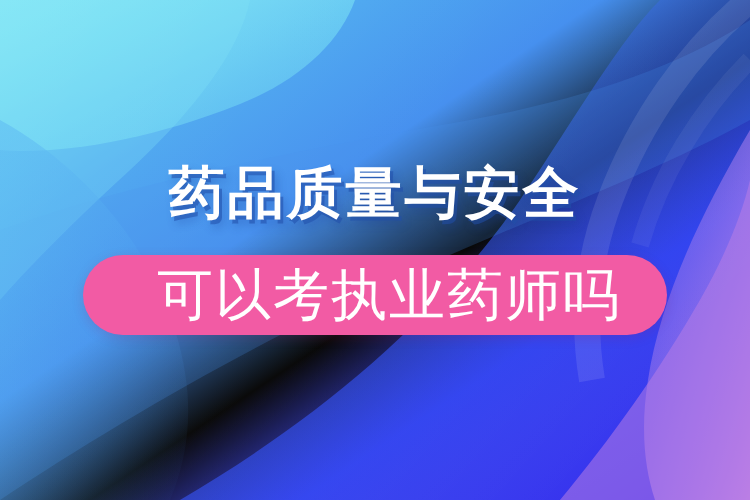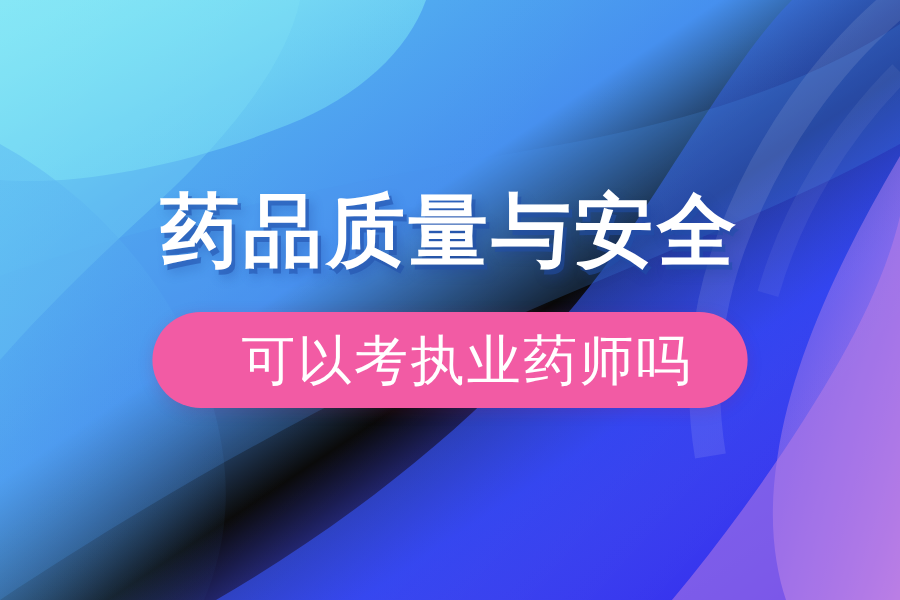--- a/index.html
+++ b/index.html
@@ -48,21 +48,21 @@
     height: 500px;
     display: flex;
     flex-direction: column;
     align-items: center;
     justify-content: center;
     gap: 34px;
   }
 
   .headline {
     font-family: "DejaVu Sans", "Liberation Sans", sans-serif;
-    font-size: 66px;
+    font-size: 56px;
     font-weight: 700;
     line-height: 1;
     color: #ffffff;
     letter-spacing: 3px;
     white-space: nowrap;
     text-shadow:
       3px 4px 0px rgba(32, 78, 170, 0.55),
       5px 7px 10px rgba(24, 58, 150, 0.33);
     margin: 0;
     padding: 0;
@@ -76,21 +76,21 @@
     box-sizing: border-box;
     height: 80px;
     padding: 0 46px;
     border-radius: 40px;
     background: #F25BA4;
     box-shadow: 0 3px 12px rgba(150, 30, 95, 0.18);
   }
 
   .badge-text {
     font-family: "DejaVu Sans", "Liberation Sans", sans-serif;
-    font-size: 45px;
+    font-size: 56px;
     font-weight: 400;
     line-height: 1;
     color: #ffffff;
     letter-spacing: 2px;
     white-space: nowrap;
     margin-left: 28px;
   }
 </style>
 </head>
 <body>

